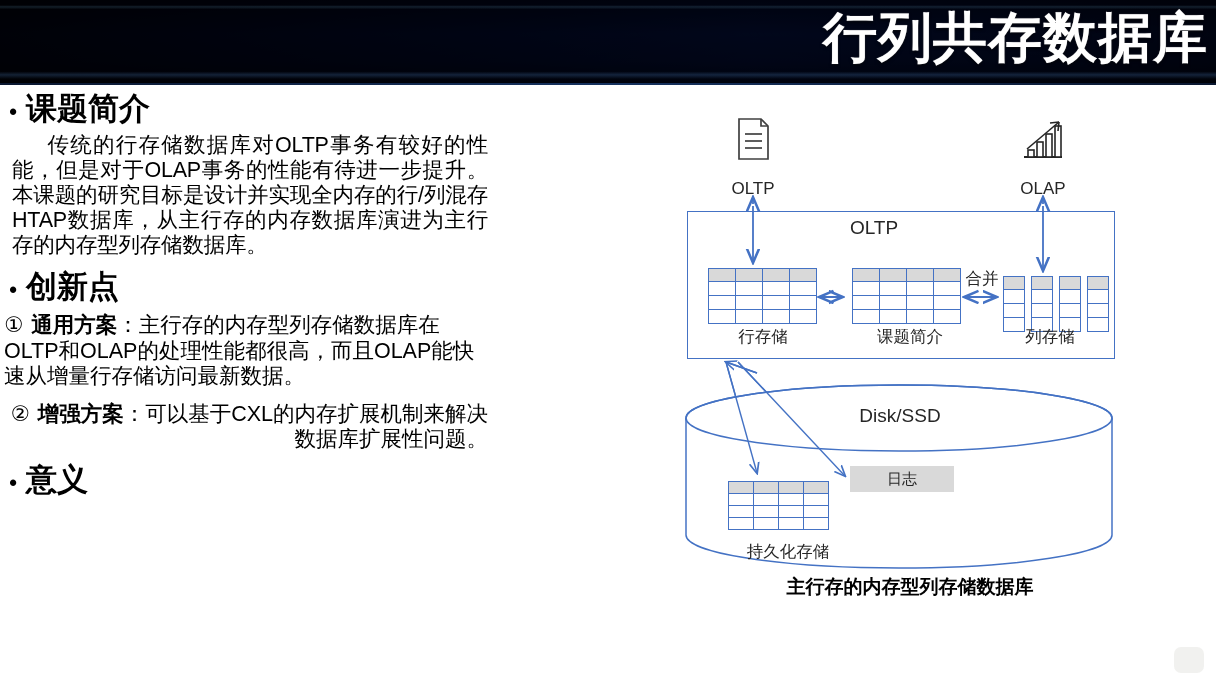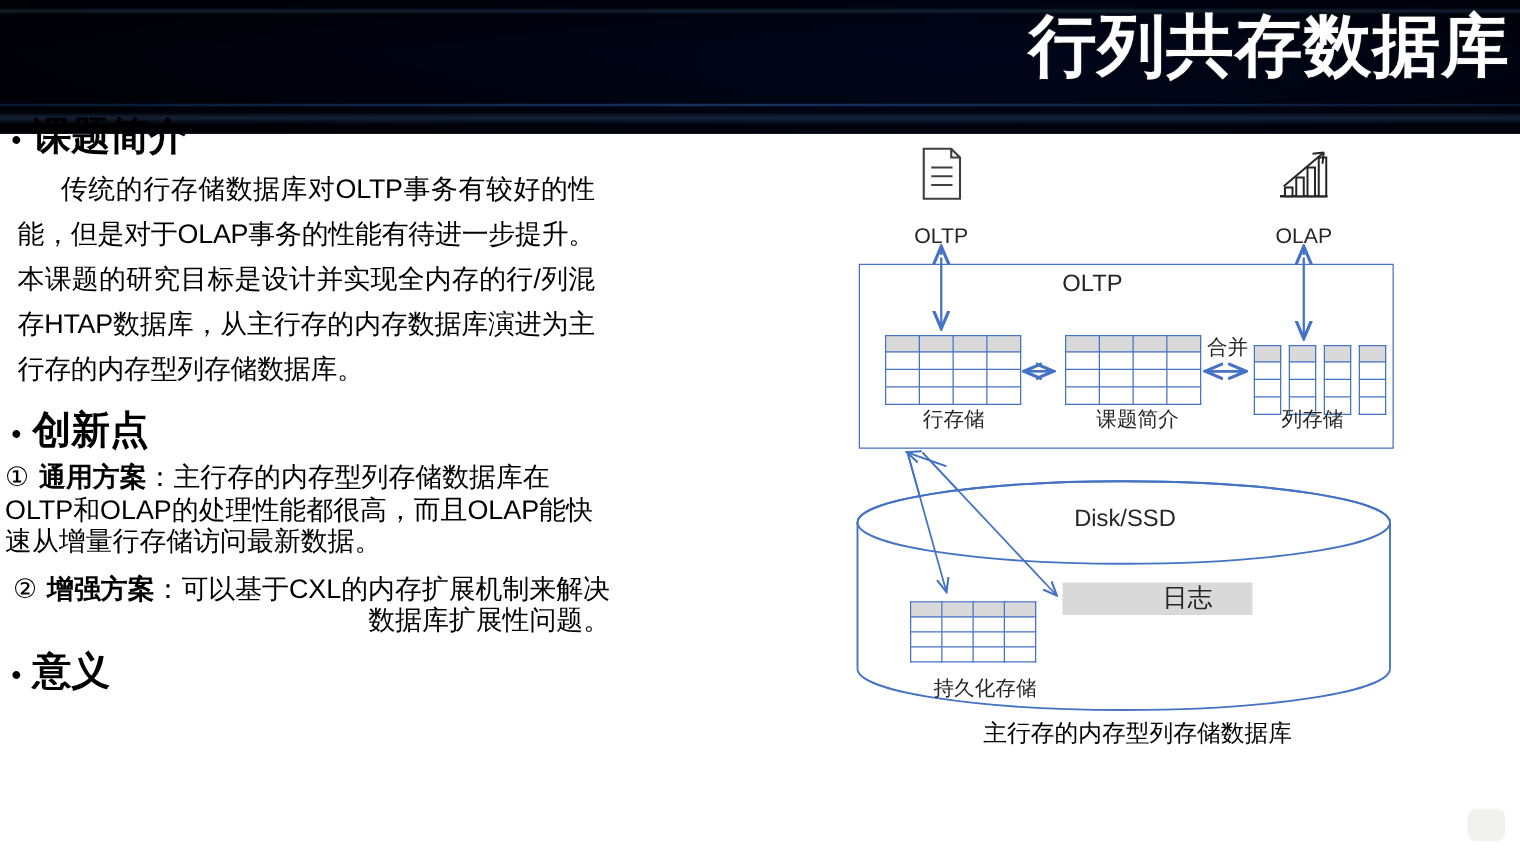--- a/index.html
+++ b/index.html
@@ -14,21 +14,21 @@
     overflow: hidden;
     font-family: "Liberation Sans", "DejaVu Sans", sans-serif;
     color: #000000;
   }
 
   
   .banner {
     position: absolute;
     left: 0; top: 0;
     width: 1216px;
-    height: 107px;
+    height: 85px;
     background:
       linear-gradient(to bottom,
         rgba(255,255,255,0.00) 0%,
         rgba(255,255,255,0.00) 6%,
         rgba(120,190,225,0.16) 8%,
         rgba(255,255,255,0.00) 11%,
         rgba(255,255,255,0.00) 84%,
         rgba(90,150,220,0.22) 88%,
         rgba(255,255,255,0.00) 93%),
       linear-gradient(to right,
@@ -83,23 +83,23 @@
   }
   .bullet-dot {
     display: inline-block;
     font-size: 22px;
     width: 26px;
     text-align: center;
     line-height: 38px;
   }
   .para {
     font-size: 21.5px;
-    line-height: 36px;
-    margin: 12px;
-    padding: 0 12px 0 2px;
+    line-height: 25px;
+    margin: 0;
+    padding: 0 12px 0 12px;
     text-align: justify;
     letter-spacing: -0.2px;
   }
   .para .indent { display: inline-block; width: 34px; }
 
   .num-item {
     font-size: 21.5px;
     line-height: 25.5px;
     padding: 0 12px 0 4px;
     margin: 0;
@@ -158,40 +158,39 @@
   }
   table.grid td {
     border: 1.2px solid #4472C4;
     padding: 0;
   }
   table.grid td.hdr { background: #d9d9d9; }
 
   .log-box {
     position: absolute;
     background: #d9d9d9;
-    font-size: 20px;
+    font-size: 15px;
     color: #262626;
     text-align: center;
     line-height: 26px;
-    padding-left: 48px;
   }
 
   svg.overlay {
     position: absolute;
     left: 0; top: 0;
     width: 556px; height: 598px;
     overflow: visible;
   }
   .caption {
     position: absolute;
     left: 0; top: 488px;
     width: 500px;
     text-align: center;
     font-size: 19px;
-    font-weight: normal;
+    font-weight: bold;
     color: #000;
   }
 
   .corner-mark {
     position: absolute;
     right: 12px; bottom: 12px;
     width: 30px; height: 26px;
     background: #eeeeec;
     border-radius: 7px;
     opacity: 0.85;

